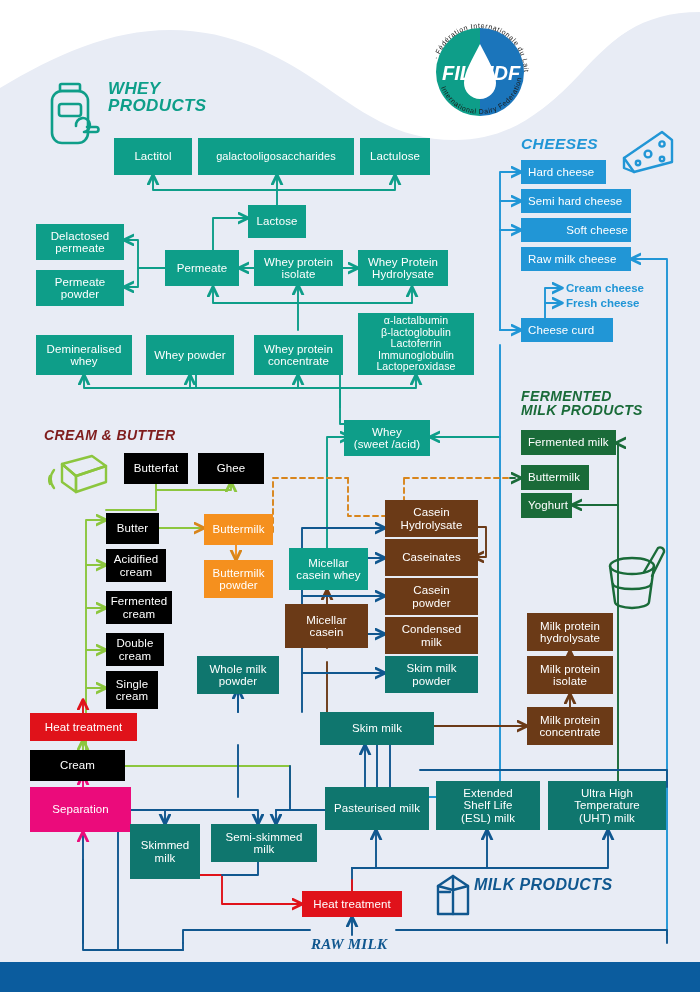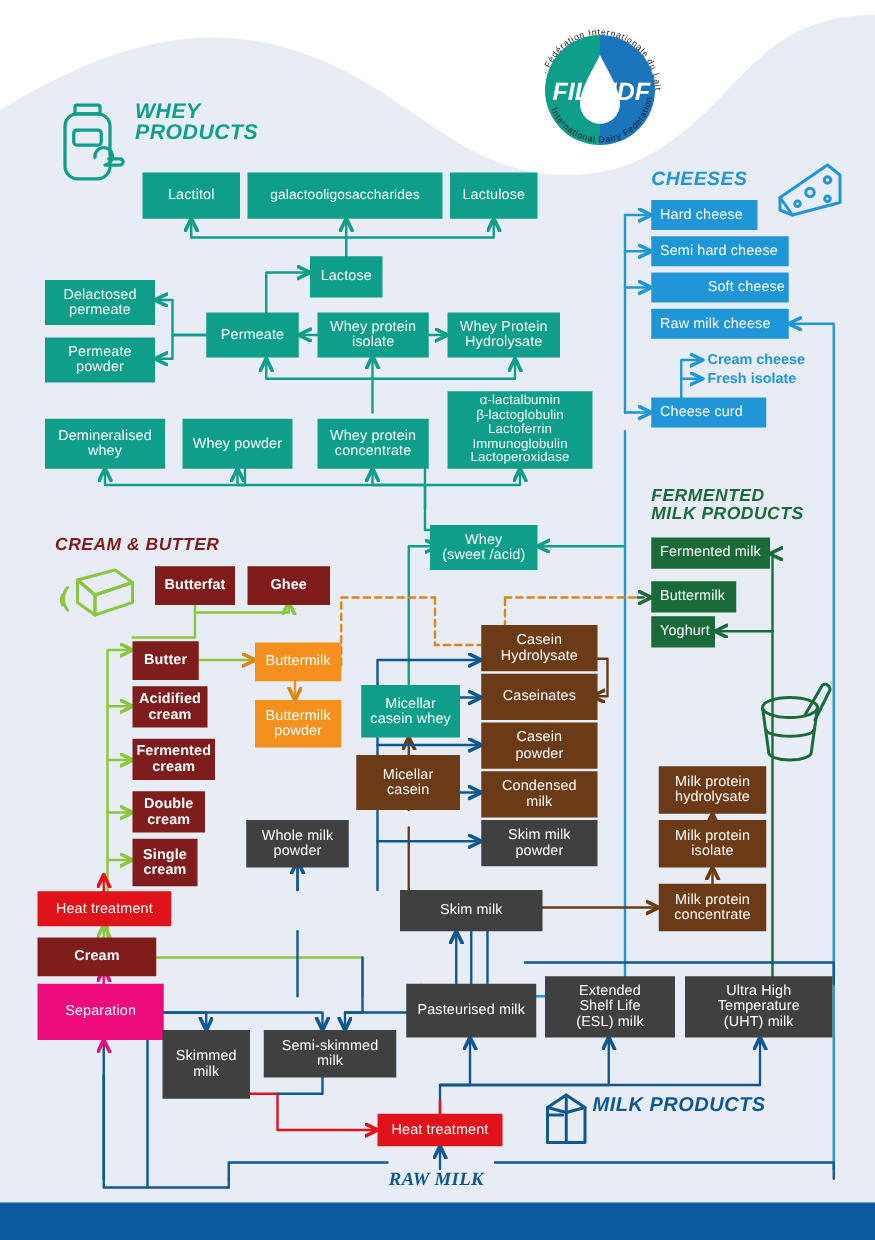--- a/index.html
+++ b/index.html
@@ -21,24 +21,24 @@
     color:#ffffff;
     line-height:1.08;
     letter-spacing:.1px;
     font-size:11.5px;
   }
   .box span{display:block;padding:0 3px;}
 
   .c-whey{background:#0e9e89;}
   .c-cheese{background:#2196d6;}
   .c-ferm{background:#1a6b39;}
-  .c-cream{background:#7f1d1d;font-weight:bold;}
+  .c-cream{background:#000000;}
   .c-orange{background:#f5901e;}
   .c-brown{background:#6b3a17;}
-  .c-blue{background:#404040;}
+  .c-blue{background:#0f766e;}
   .c-red{background:#e0121a;}
   .c-pink{background:#eb0b7b;}
 
   .hdr{
     position:absolute;font-weight:bold;font-style:italic;
     letter-spacing:.4px;line-height:1.02;
   }
   .hdr-whey{color:#0e9e89;font-size:17px;}
   .hdr-cheese{color:#2196d6;font-size:15.5px;}
   .hdr-ferm{color:#1a6b39;font-size:14px;}
@@ -347,21 +347,21 @@
   <div class="box c-cheese" style="left:521px;top:189px;width:110px;height:24px;justify-content:flex-start;">
     <span style="padding-left:7px;">Semi hard cheese</span>
     </div>
   <div class="box c-cheese" style="left:521px;top:218px;width:110px;height:24px;justify-content:flex-end;">
     <span style="padding-left:7px;">Soft cheese</span>
     </div>
   <div class="box c-cheese" style="left:521px;top:247px;width:110px;height:24px;justify-content:flex-start;">
     <span style="padding-left:7px;">Raw milk cheese</span>
     </div>
   <div class="sideLabel" style="left:566px;top:282px;">Cream cheese</div>
-  <div class="sideLabel" style="left:566px;top:297px;">Fresh isolate</div>
+  <div class="sideLabel" style="left:566px;top:297px;">Fresh cheese</div>
   <div class="box c-cheese" style="left:521px;top:318px;width:92px;height:24px;justify-content:flex-start;">
     <span style="padding-left:7px;">Cheese curd</span>
     </div>
 
   <div class="box c-ferm" style="left:521px;top:430px;width:95px;height:25px;justify-content:flex-start;">
     <span style="padding-left:7px;">Fermented milk</span>
     </div>
   <div class="box c-ferm" style="left:521px;top:465px;width:68px;height:25px;justify-content:flex-start;">
     <span style="padding-left:7px;">Buttermilk</span>
     </div>

